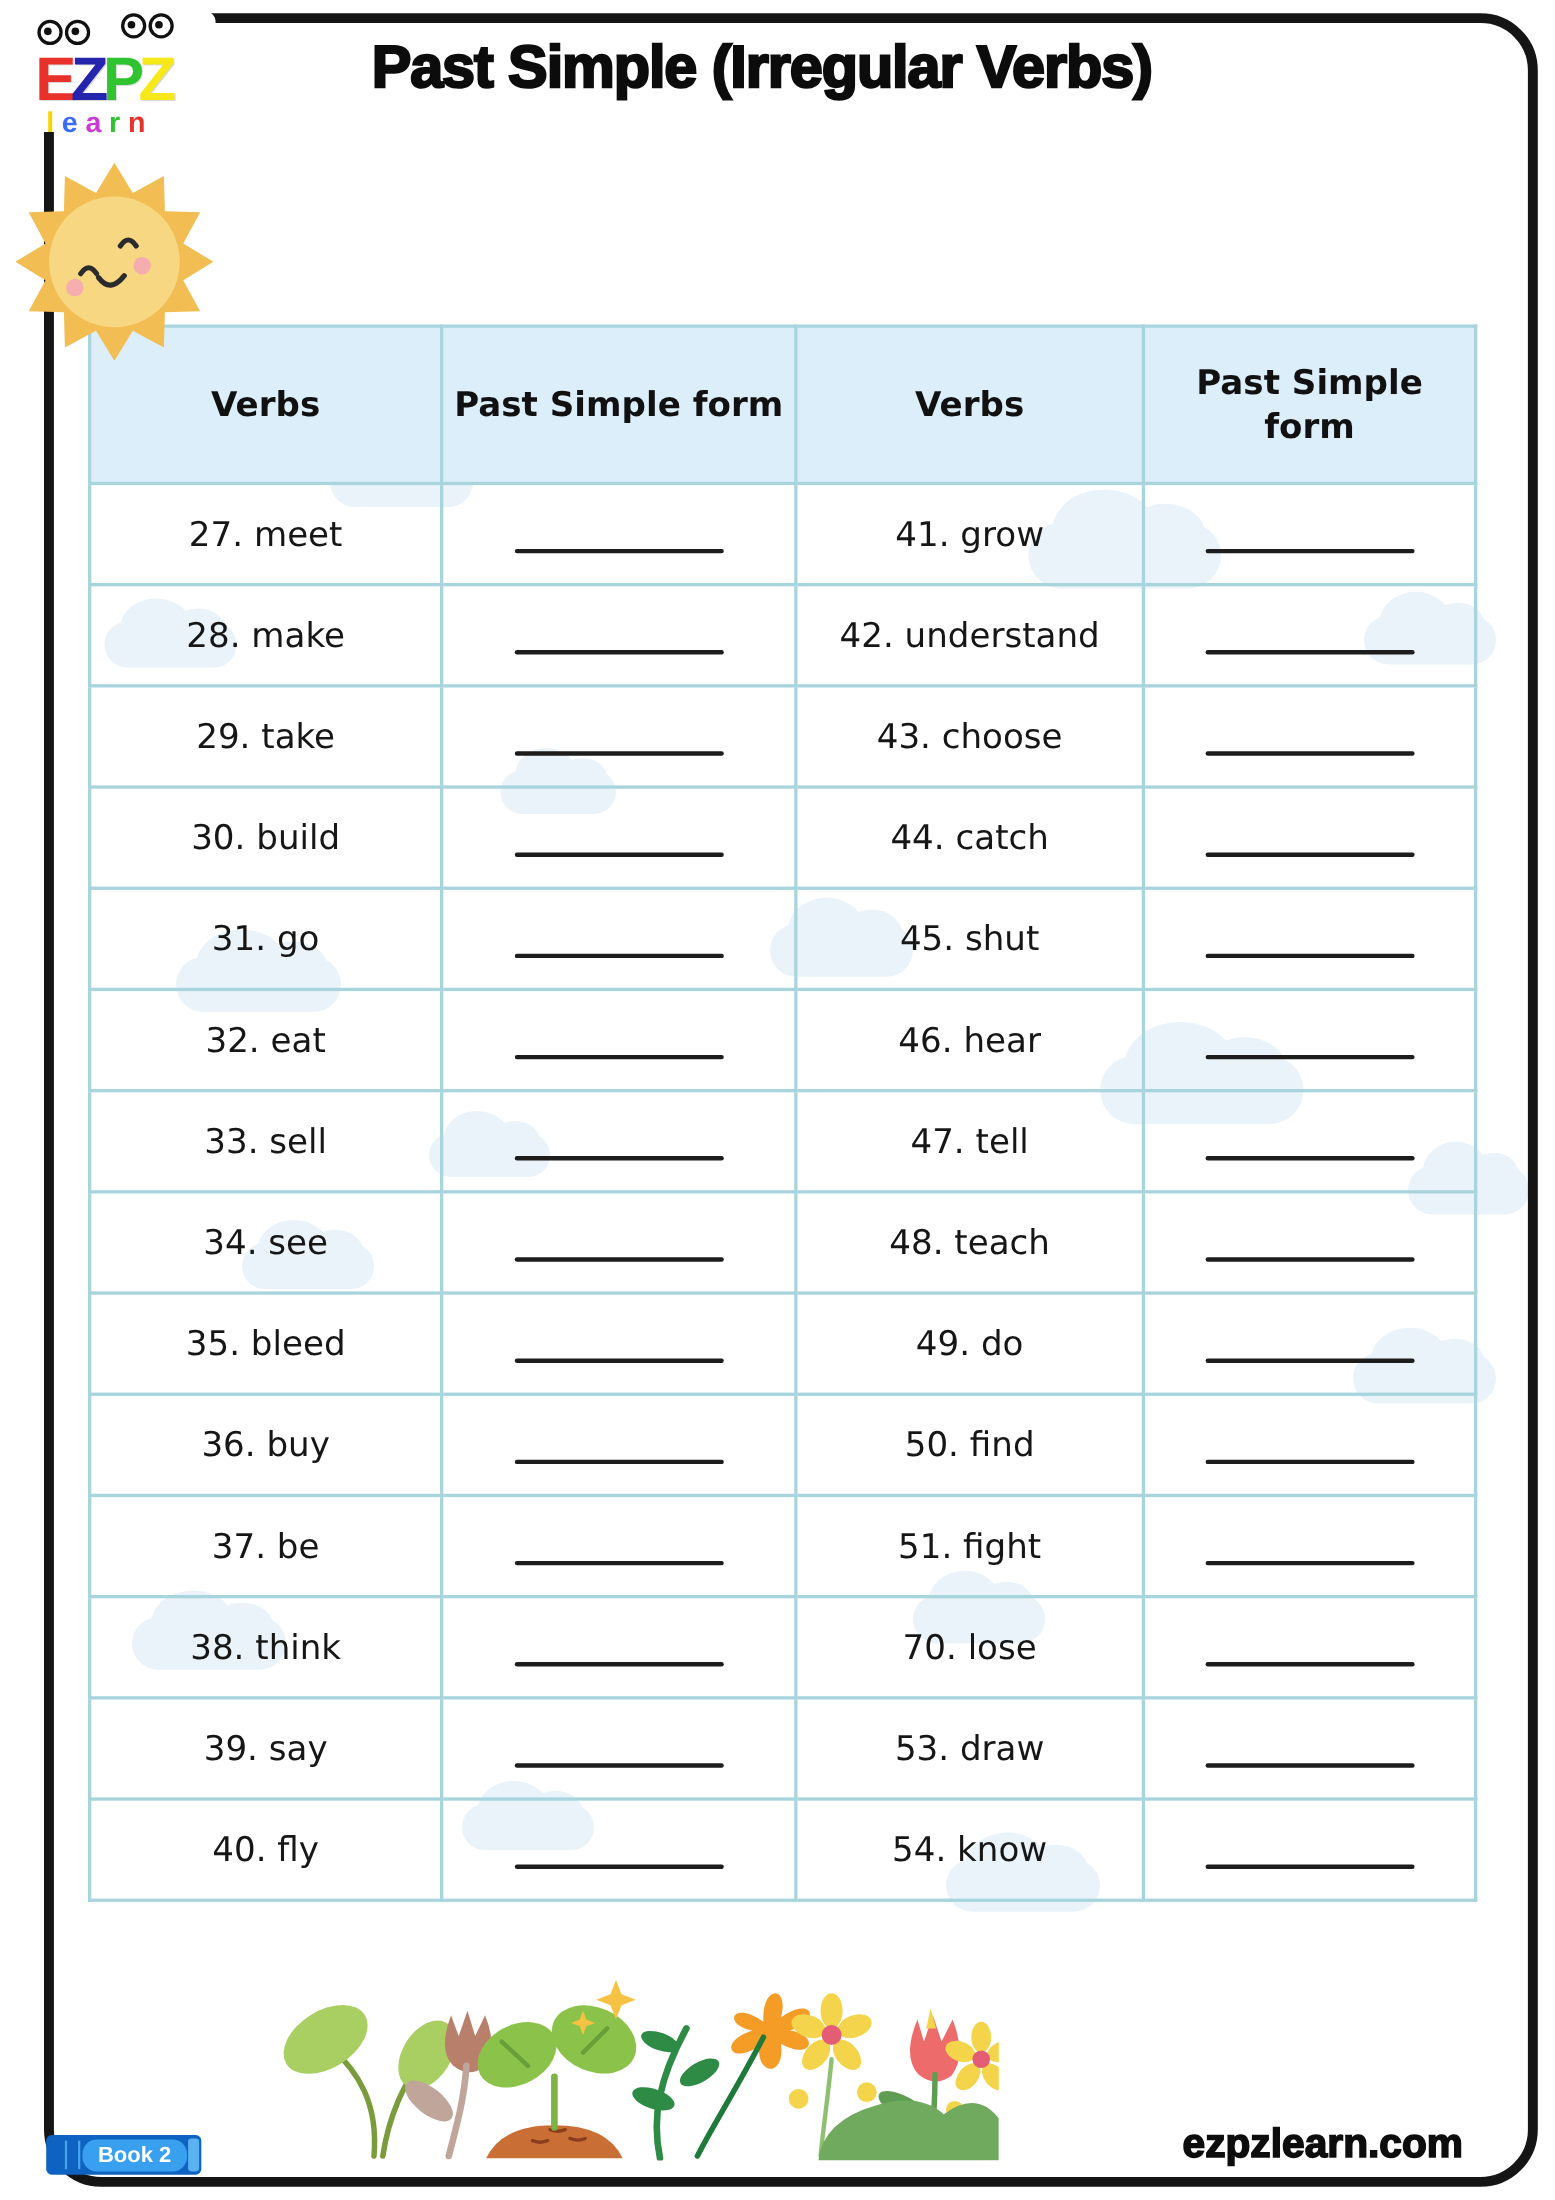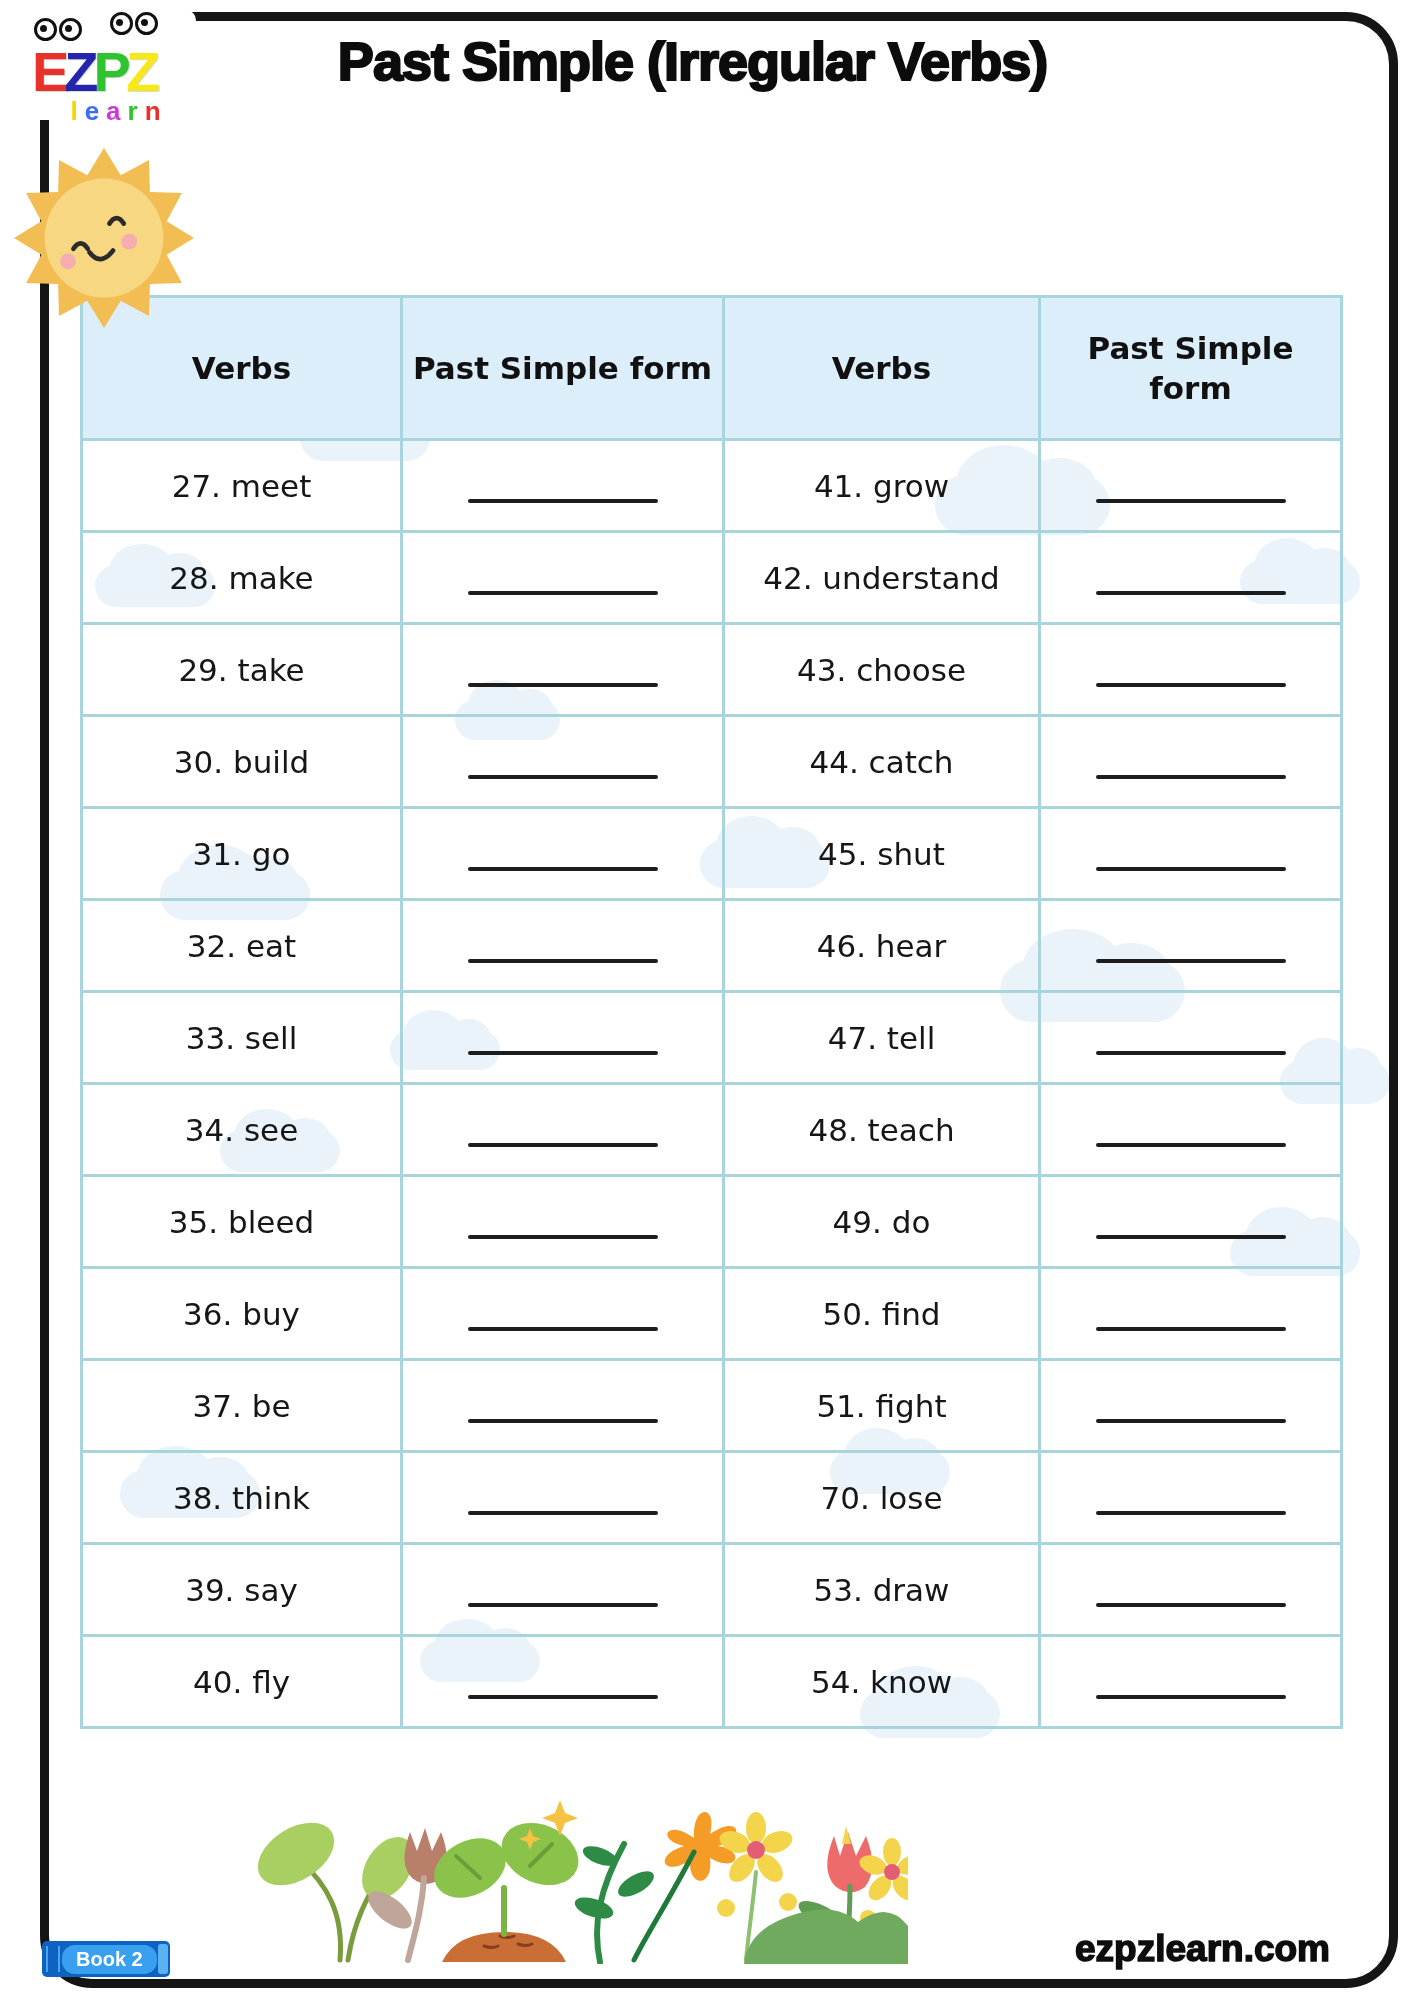--- a/index.html
+++ b/index.html
@@ -14,21 +14,21 @@
   .cloud::after{width:42%;height:95%;right:8%;top:-28%;}
   
   .frame{
     position:absolute;left:40px;top:12px;width:1340px;height:1958px;
     border:9px solid #151515;border-radius:52px;z-index:3;background:transparent;
   }
   
   .logo{position:absolute;left:26px;top:10px;width:170px;height:110px;z-index:6;background:#fff;border-radius:10px;}
   .logo-top{display:flex;font-family:"Liberation Sans",sans-serif;font-weight:900;font-size:56px;line-height:1;margin:34px 0 0 6px;}
   .logo-top span{margin-right:-5px;text-shadow:1px 1px 0 rgba(0,0,0,.15);}
-  .logo-bottom{font-family:"Liberation Sans",sans-serif;font-weight:900;font-size:26px;letter-spacing:7px;margin:-2px 0 0 16px;line-height:1;text-align:center;}
+  .logo-bottom{font-family:"Liberation Sans",sans-serif;font-weight:900;font-size:26px;letter-spacing:7px;margin:-2px 0 0 16px;line-height:1;}
   .eyes{position:absolute;display:flex;gap:2px;z-index:7;}
   .eyes .eye{width:17px;height:17px;background:#fff;border:3px solid #111;border-radius:50%;position:relative;}
   .eyes .eye::after{content:"";position:absolute;width:7px;height:7px;background:#111;border-radius:50%;left:3px;top:4px;}
   .eyes-1{left:8px;top:8px;}
   .eyes-2{left:84px;top:2px;}
   
   .page-title{
     position:absolute;left:150px;top:30px;width:1085px;z-index:4;
     font-family:"Liberation Sans",sans-serif;font-weight:900;font-size:54px;
     letter-spacing:-1px;white-space:nowrap;text-align:center;color:#0c0c0c;
@@ -45,21 +45,21 @@
   table.sheet th{
     background:#ddeefb;height:140px;font-weight:700;font-size:31px;line-height:1.3;color:#111;
   }
   table.sheet td{height:89px;background:transparent;font-size:31px;color:#161616;}
   .blank-line{width:190px;height:4px;background:#1d1d1d;border-radius:2px;margin:30px auto 0 auto;}
   
   .plants{position:absolute;left:248px;top:1792px;z-index:4;}
   
   .badge{
     position:absolute;left:42px;top:1941px;width:128px;height:36px;z-index:6;
-    background:#0e63c2;border-radius:5px;display:flex;align-items:center;
+    background:#0e63c2;border-radius:5px;display:flex;align-items:center;padding-left:13px;
   }
   .badge .stripes{width:10px;height:26px;margin-left:4px;border-left:2px solid #4aa6e9;border-right:2px solid #4aa6e9;}
   .badge .pill{
     background:#38a0ee;border-radius:13px;padding:3px 14px;margin-left:2px;
     font-family:"Liberation Sans",sans-serif;font-weight:700;font-size:20px;color:#fff;white-space:nowrap;
   }
   .badge .tab{position:absolute;right:2px;top:3px;width:10px;height:30px;background:#5ab3f0;border-radius:3px;}
   
   .site{
     position:absolute;right:84px;top:1928px;z-index:6;

